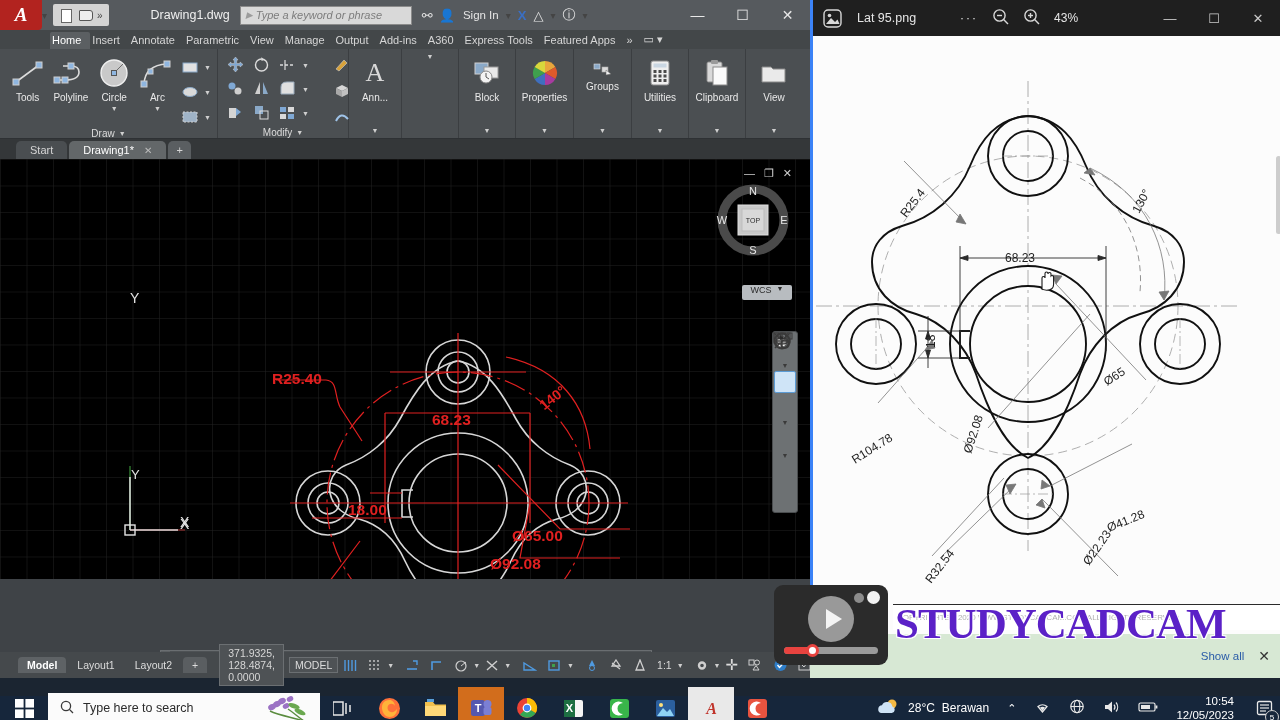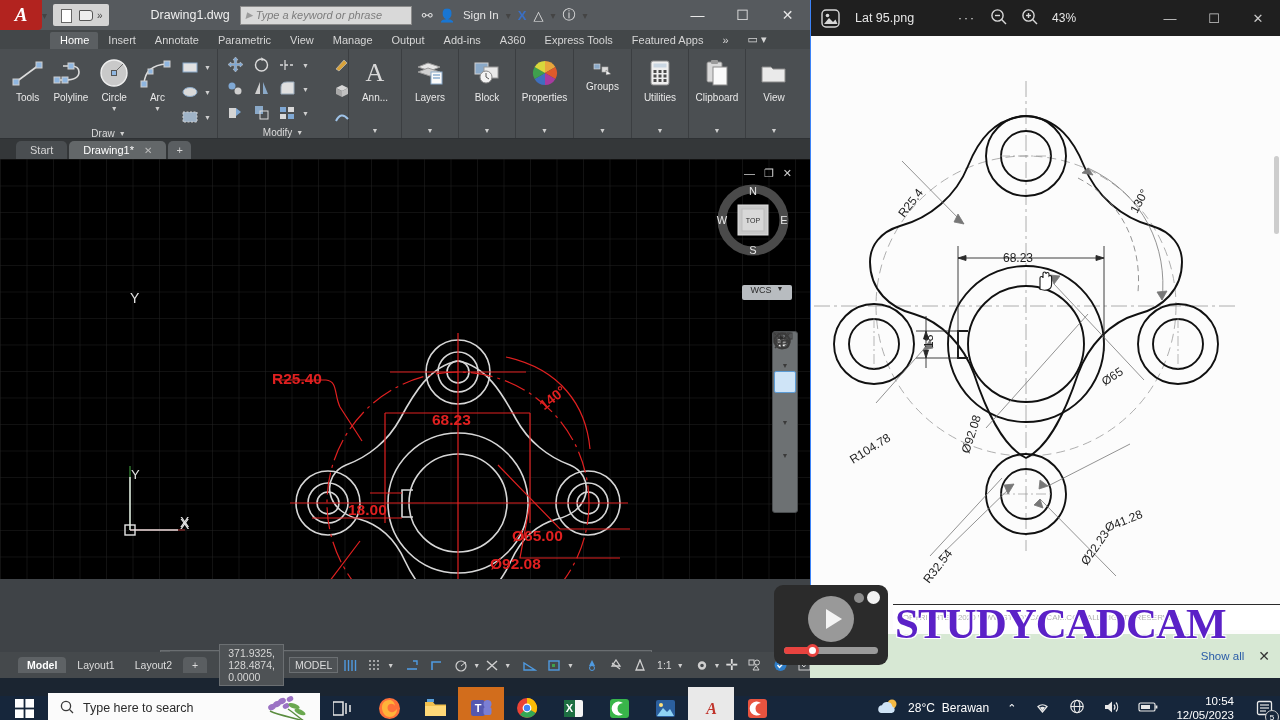--- a/index.html
+++ b/index.html
@@ -52,21 +52,21 @@
   }
   .acad-wincontrols div {
     width: 45px; height: 30px; display:flex; align-items:center; justify-content:center;
     font-size: 14px; color:#e8e8e8;
   }
   
   .ribbon-tabs {
     height: 19px; background: #434749; display: flex; align-items: flex-end;
     font-size: 11px; padding-left: 50px; gap: 0px;
   }
-  .rtab { padding: 2px 9px 3px 10px; color: #d6d6d6; white-space: nowrap; }
+  .rtab { padding: 2px 9px 3px 2px; color: #d6d6d6; white-space: nowrap; }
   .rtab.active { background: #5b5f62; color: #ffffff; border-radius: 2px 2px 0 0; }
   
   .ribbon {
     height: 90px; background: #4b4f52; display: flex; align-items: stretch;
     border-bottom: 1px solid #2e3134;
   }
   .panel { position: relative; display: flex; flex-direction: column; border-right: 1px solid #3b3e41; }
   .panel-body { flex: 1; display: flex; align-items: flex-start; padding: 4px 6px 0 6px; }
   .panel-title {
     height: 15px; font-size: 10px; color: #dcdcdc; text-align: center;
@@ -132,21 +132,21 @@
     margin-left: 12px; background: #4e5255; border: 1px solid #6b6f72;
     padding: 2px 8px; color: #d6d6d6; font-size: 10.5px;
   }
   .sb-item { padding: 0 5px; display:flex; align-items:center; gap:3px; }
   .sb-model { background:#4e5255; border:1px solid #6b6f72; padding:1px 5px; margin-left:5px; }
   .sb-sep { width:1px; height:15px; background:#5c6063; margin: 0 3px; }
 
   
   #photos {
     position: absolute; left: 810px; top: 0; width: 470px; height: 678px;
-    background: #ffffff; border-left: 1px solid #3b82f6;
+    background: #ffffff; border-left: 3px solid #3b82f6;
   }
   .ph-titlebar {
     height: 36px; background: #1f1f1f; display: flex; align-items: center;
     color: #e6e6e6; font-size: 12px;
   }
   .ph-appicon { width: 38px; display:flex; align-items:center; justify-content:center; }
   .ph-name { flex: 0 0 auto; margin-left: 6px; font-size: 12.5px; }
   .ph-tools { display: flex; align-items: center; gap: 14px; margin-left: 44px; }
   .ph-zoomlevel { font-size: 12px; }
   .ph-wc { margin-left: auto; display: flex; }
@@ -454,34 +454,20 @@
             <span class="gi" style="font-size:26px;color:#d8d8d8;font-family:'Liberation Serif',serif;">A</span>
             <span>Ann...</span>
           </div>
         </div>
         <div class="panel-title">
             <span class="dd">▼</span>
           </div>
       </div>
 
       <div class="panel" style="width:57px;">
-        <div class="panel-body" style="justify-content:center;">
-          <div class="bigbtn" style="width:52px;">
-            <span class="gi">
-              <svg width="30" height="28">
-                  <path d="M3 8 L13 4 L25 8 L15 12 Z" fill="#e6e6e6" stroke="#9a9a9a"></path>
-                  <path d="M3 13 L13 9 L25 13 L15 17 Z" fill="#d0d0d0" stroke="#9a9a9a"></path>
-                  <rect x="16" y="13" width="11" height="12" fill="#fafafa" stroke="#8aa9c8"></rect>
-                  <line x1="18" y1="16" x2="25" y2="16" stroke="#5588bb"></line>
-                  <line x1="18" y1="19" x2="25" y2="19" stroke="#5588bb"></line>
-                </svg>
-            </span>
-            <span>Layers</span>
-          </div>
-        </div>
         <div class="panel-title">
             <span class="dd">▼</span>
           </div>
       </div>
 
       <div class="panel" style="width:57px;">
         <div class="panel-body" style="justify-content:center;">
           <div class="bigbtn" style="width:52px;">
             <span class="gi">
               <svg width="30" height="28">

